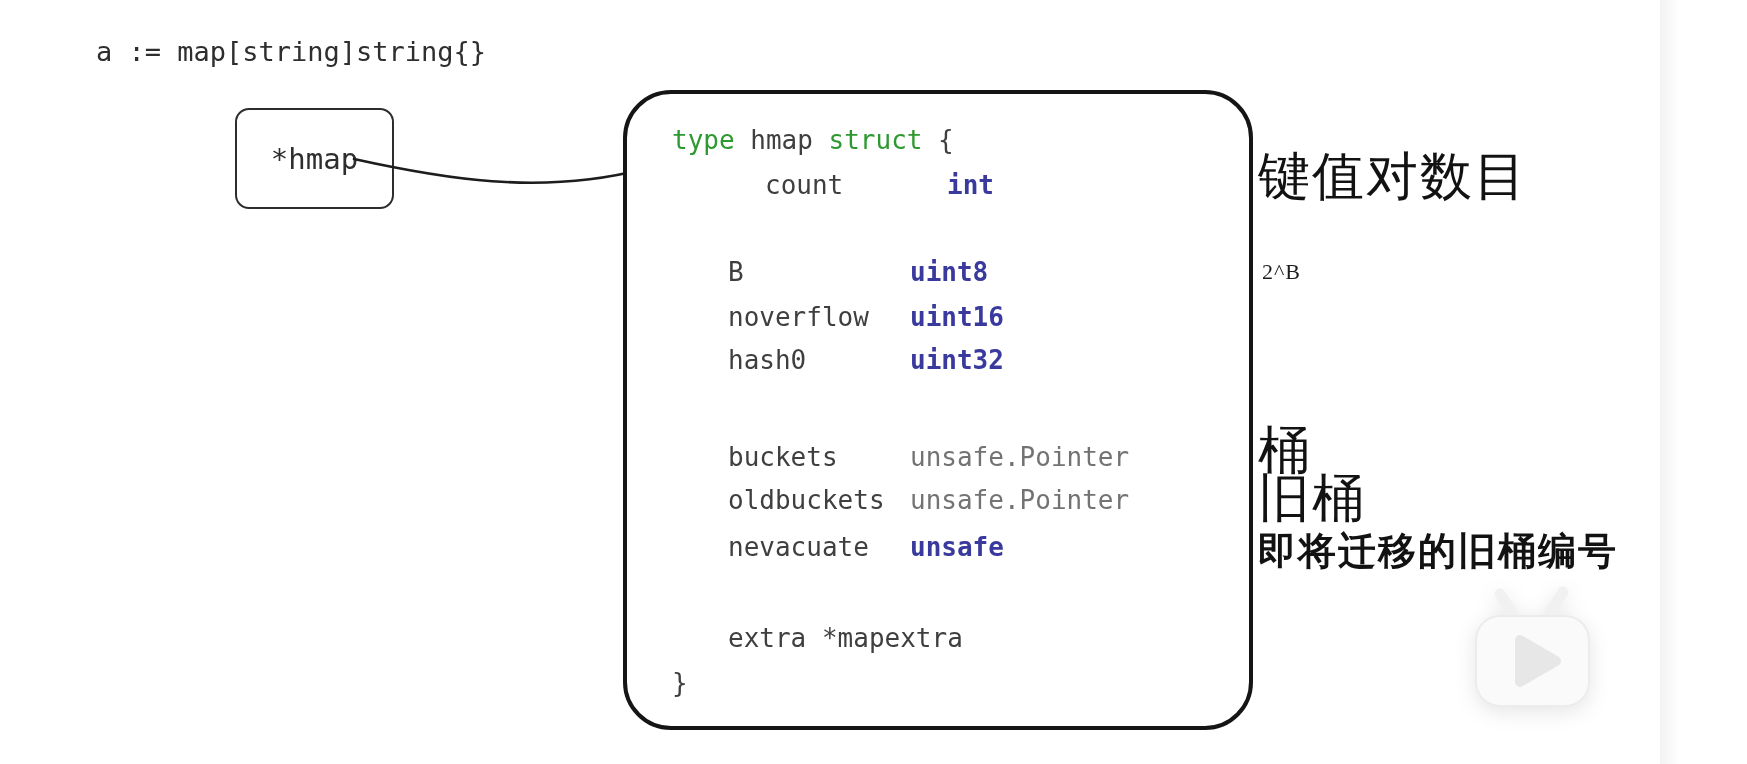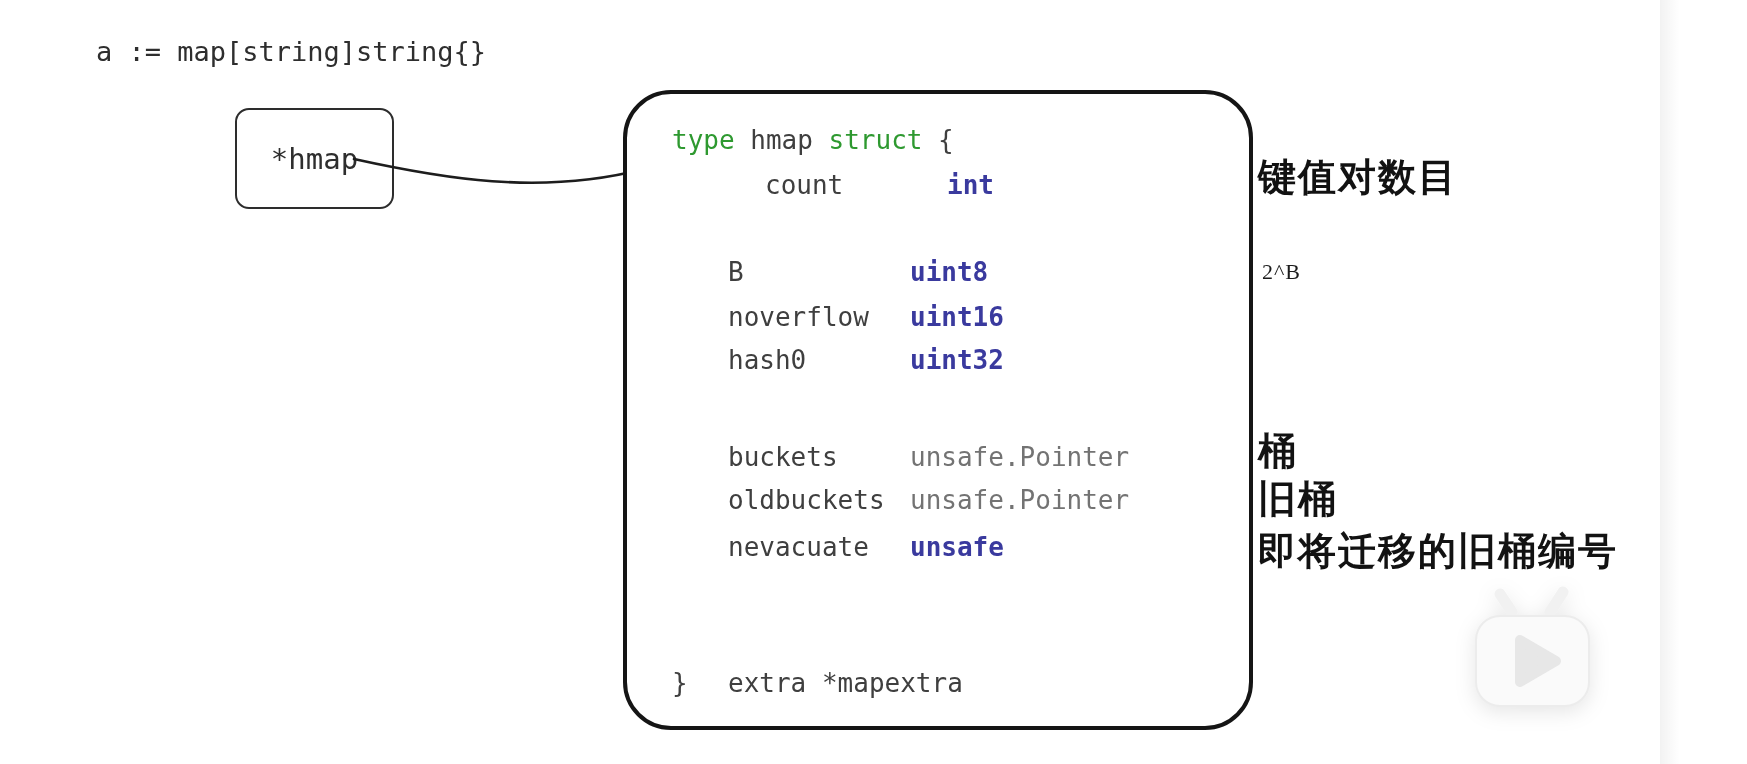--- a/index.html
+++ b/index.html
@@ -24,21 +24,21 @@
   .code-line{position:absolute;font-size:26px;color:#3f3f3f;white-space:pre;transform:translateY(-50%);}
   .kw{color:#2e9930;font-weight:normal;}
   .plain{color:#3f3f3f;}
   .field-name{display:inline-block;width:182px;color:#3f3f3f;}
   .type-keyword{color:#3a3a9e;font-weight:bold;}
   .type-plain{color:#737373;font-weight:normal;}
 
   
   .note{position:absolute;font-family:"Liberation Serif", serif;color:#121212;
         transform:translateY(-50%);white-space:nowrap;letter-spacing:2px;}
-  .note-lg{font-size:38px;font-weight:bold;}
+  .note-lg{font-size:52px;font-weight:normal;}
   .note-md{font-size:38px;font-weight:bold;}
   .note-plain{font-size:22px;font-weight:normal;letter-spacing:1px;color:#1c1c1c;}
 
   
   .overlay{left:0;top:0;pointer-events:none;}
 
   
   .tv-icon{left:1462px;top:586px;filter:drop-shadow(0 5px 10px rgba(0,0,0,0.10));}
 
   
@@ -79,21 +79,21 @@
   <div class="code-line" style="left:728px;top:317px;"><span class="field-name">noverflow</span><span class="type-keyword">uint16</span></div>
 
   <div class="code-line" style="left:728px;top:360px;"><span class="field-name">hash0</span><span class="type-keyword">uint32</span></div>
 
   <div class="code-line" style="left:728px;top:457px;"><span class="field-name">buckets</span><span class="type-plain">unsafe.Pointer</span></div>
 
   <div class="code-line" style="left:728px;top:500px;"><span class="field-name">oldbuckets</span><span class="type-plain">unsafe.Pointer</span></div>
 
   <div class="code-line" style="left:728px;top:547px;"><span class="field-name">nevacuate</span><span class="type-keyword">unsafe</span></div>
 
-  <div class="code-line" style="left:728px;top:638px;margin-top:45px;">extra *mapextra</div>
+  <div class="code-line" style="left:728px;top:638px;">extra *mapextra</div>
 
   <div class="code-line" style="left:672px;top:683px;">}</div>
 
   <div class="note note-lg" style="left:1258px;top:177px;">键值对数目</div>
   <div class="note note-plain" style="left:1262px;top:272px;">2^B</div>
   <div class="note note-lg" style="left:1258px;top:451px;">桶</div>
   <div class="note note-lg" style="left:1258px;top:499px;">旧桶</div>
   <div class="note note-md" style="left:1258px;top:551px;">即将迁移的旧桶编号</div>
 
   <svg class="abs tv-icon" width="140" height="130" viewBox="0 0 140 130">

